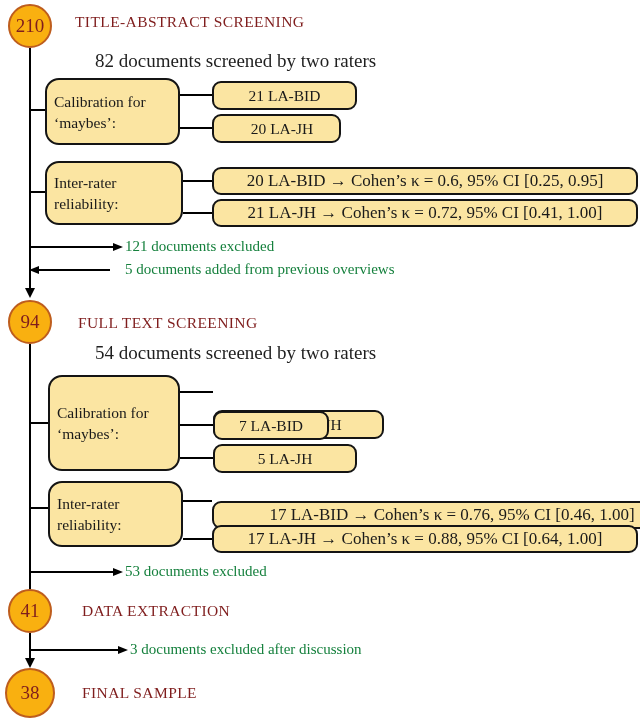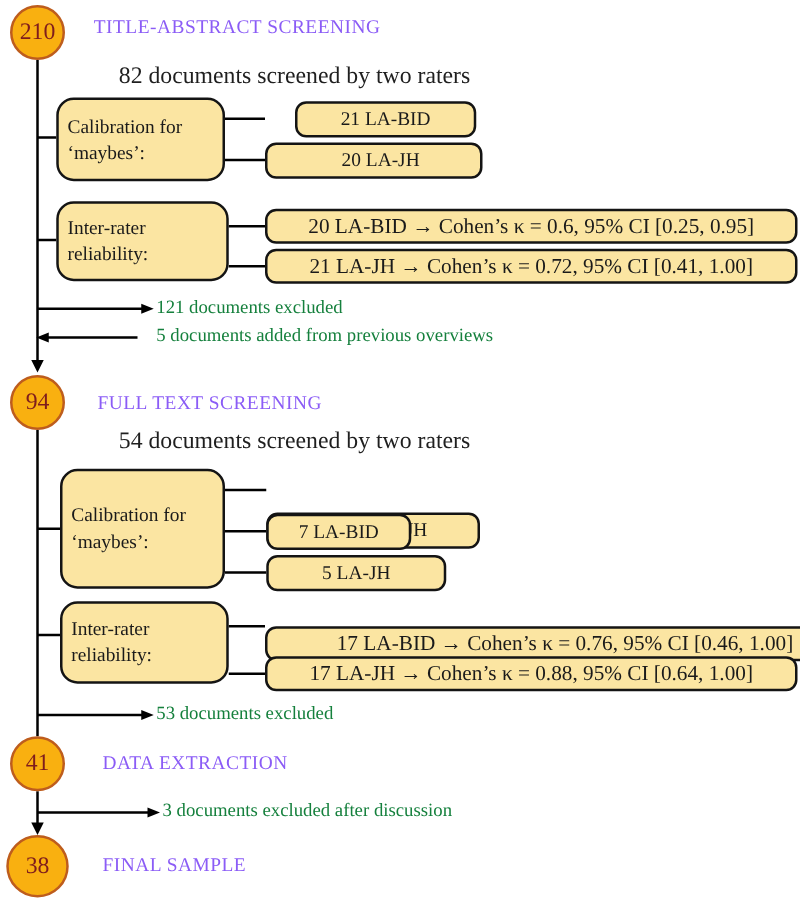--- a/index.html
+++ b/index.html
@@ -7,21 +7,21 @@
     position:relative;width:640px;height:721px;background:#ffffff;overflow:hidden;
     font-family:"Liberation Serif","DejaVu Serif",serif;color:#1a1a1a;
   }
   .circle{
     position:absolute;border-radius:50%;
     background:#F9B010;border:2.5px solid #BE5D1D;
     display:flex;align-items:center;justify-content:center;
     font-size:19px;color:#7f1d1d;box-sizing:border-box;
   }
   .section-title{
-    position:absolute;font-size:15.5px;letter-spacing:.4px;color:#8b5cf6;white-space:nowrap;
+    position:absolute;font-size:15.5px;letter-spacing:.4px;color:#7f1d1d;white-space:nowrap;
   }
   .subtitle{
     position:absolute;font-size:19px;color:#1f1f1f;white-space:nowrap;
   }
   .label-box{
     position:absolute;background:#FBE5A2;border:2px solid #141414;border-radius:14px;
     box-sizing:border-box;display:flex;flex-direction:column;justify-content:center;
     padding-left:7px;font-size:15.5px;line-height:21px;
   }
   .small-box{
@@ -61,22 +61,22 @@
   <div class="section-title" style="left:75px;top:13px;">TITLE-ABSTRACT SCREENING</div>
   <div class="subtitle" style="left:95px;top:50px;">82 documents screened by two raters</div>
 
   <div class="hline" style="left:30px;top:109px;width:15px;"></div>
   <div class="label-box" style="left:45px;top:78px;width:135px;height:67px;">
     <span>Calibration for</span>
     <span>‘maybes’:</span>
   </div>
   <div class="hline" style="left:180px;top:94px;width:32px;"></div>
   <div class="hline" style="left:180px;top:127px;width:32px;"></div>
-  <div class="small-box" style="left:212px;top:81px;width:145px;height:29px;margin-left:24px;">21 LA-BID</div>
-  <div class="small-box" style="left:212px;top:114px;width:174px;height:29px;padding-left:11px;">20 LA-JH</div>
+  <div class="small-box" style="left:212px;top:81px;width:145px;height:29px;">21 LA-BID</div>
+  <div class="small-box" style="left:212px;top:114px;width:129px;height:29px;padding-left:11px;">20 LA-JH</div>
 
   <div class="hline" style="left:30px;top:191px;width:15px;"></div>
   <div class="label-box" style="left:45px;top:161px;width:138px;height:64px;">
     <span>Inter-rater</span>
     <span>reliability:</span>
   </div>
   <div class="hline" style="left:183px;top:180px;width:29px;"></div>
   <div class="hline" style="left:183px;top:212px;width:29px;"></div>
   <div class="long-box" style="left:212px;top:167px;width:426px;height:28px;">20 LA-BID → Cohen’s κ = 0.6, 95% CI [0.25, 0.95]</div>
   <div class="long-box" style="left:212px;top:199px;width:426px;height:28px;">21 LA-JH → Cohen’s κ = 0.72, 95% CI [0.41, 1.00]</div>

